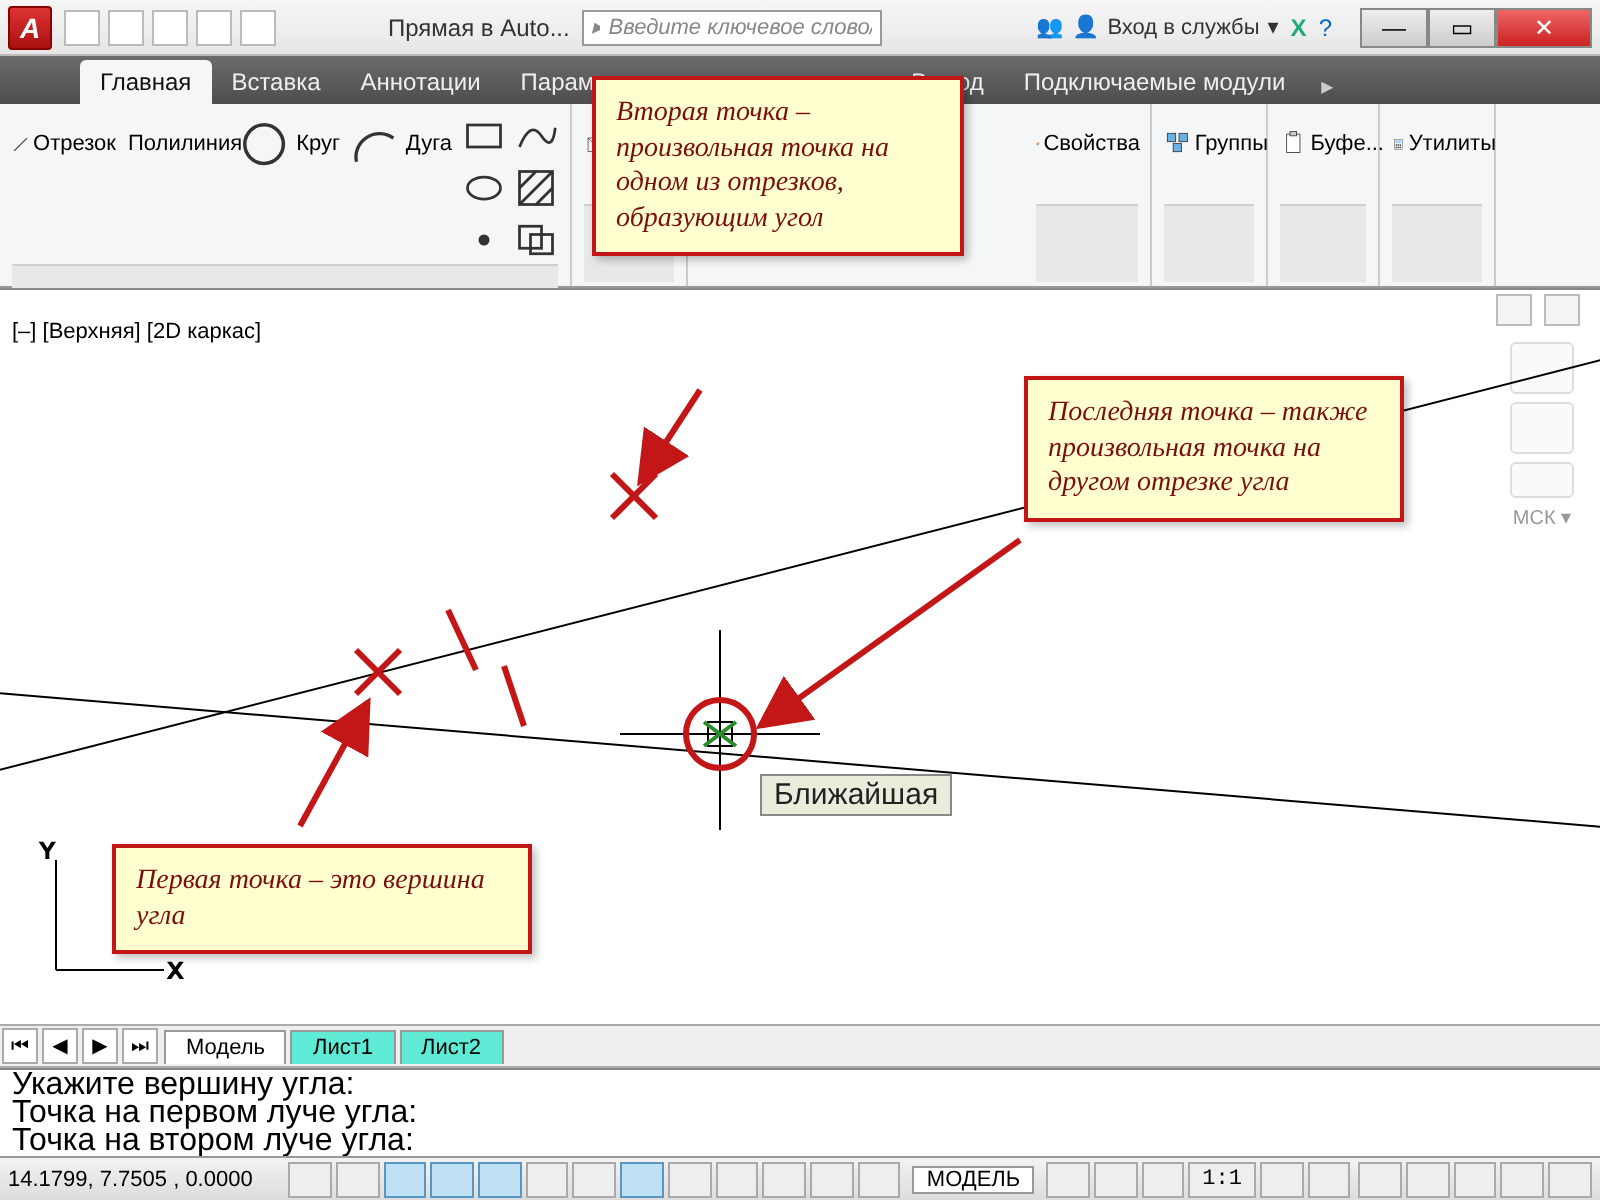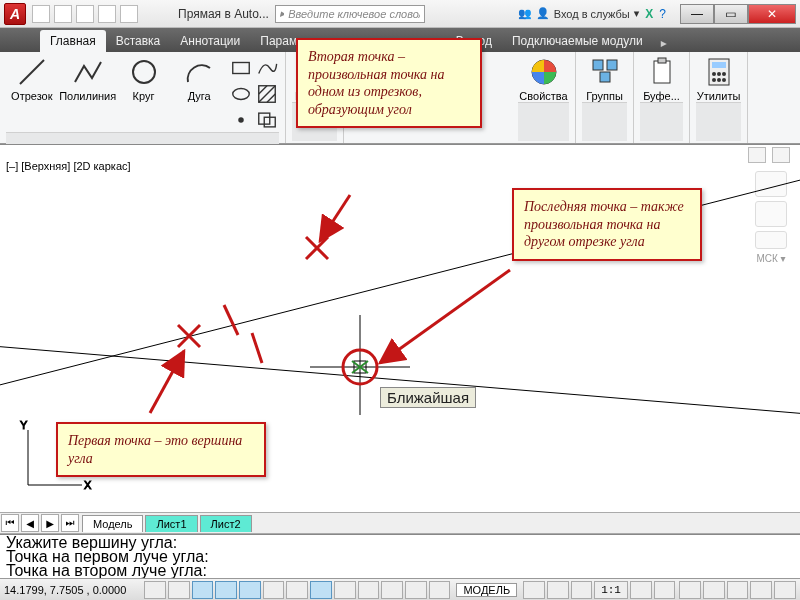--- a/index.html
+++ b/index.html
@@ -4,41 +4,41 @@
 <style>
   * { box-sizing: border-box; margin: 0; padding: 0; font-family: "Segoe UI", Tahoma, sans-serif; }
   body { width: 800px; height: 600px; overflow: hidden; background: #fff; position: relative; }
 
   
   .titlebar { height: 28px; background: linear-gradient(#f7f7f7,#e6e6e6); border-bottom: 1px solid #bbb; display: flex; align-items: center; padding: 0 4px; font-size: 12px; }
   .app-icon { width: 22px; height: 22px; background: linear-gradient(#d33,#a11); border:1px solid #800; border-radius: 2px; display:flex; align-items:center; justify-content:center; color:#fff; font-weight:bold; font-size:14px; font-style:italic; margin-right:6px;}
   .qat { display:flex; gap:4px; align-items:center; }
   .qat svg, .qat .q { width:18px; height:18px; }
   .qat .q { background:#fff; border:1px solid #bbb; }
-  .title-text { margin-left:40px; color:#333; }
+  .title-text { margin-left:56px; color:#333; }
   .search-box { margin-left:6px; width:150px; height:18px; border:1px solid #999; background:#fff; display:flex; align-items:center; padding:0 4px; }
   .search-box span { color:#888; font-style:italic; font-size:11px; white-space:nowrap; overflow:hidden; }
   .title-right { margin-left:auto; display:flex; gap:6px; align-items:center; }
   .signin { color:#333; font-size:11px; display:flex; align-items:center; gap:4px;}
   .winbtns { display:flex; margin-left:8px; }
   .winbtn { width:34px; height:20px; background:linear-gradient(#eee,#ccc); border:1px solid #888; display:flex; align-items:center; justify-content:center; font-size:12px; }
   .winbtn.close { background:linear-gradient(#e66,#c22); color:#fff; width:48px; }
 
   
   .tabstrip { height:24px; background:linear-gradient(#6b6b6b,#4d4d4d); display:flex; align-items:flex-end; padding-left:40px; font-size:12px; }
   .tab { padding:4px 10px; color:#eee; cursor:default; border-top-left-radius:3px; border-top-right-radius:3px;}
   .tab.active { background:#f5f6f7; color:#111; }
   .tabstrip .more { color:#ccc; margin-left:4px; padding:2px 4px; }
 
   
   .ribbon { height:92px; background:#f5f6f7; border-bottom:1px solid #999; display:flex; }
   .panel { border-right:1px solid #ccc; padding:4px 6px 2px 6px; display:flex; flex-direction:column; justify-content:space-between; }
   .panel-body { display:flex; align-items:flex-start; gap:4px; }
   .panel-title { text-align:center; font-size:11px; color:#333; background:#e7e8e9; border-top:1px solid #d0d0d0; padding:13px 0; }
-  .big { display:flex; flex-direction:column; align-items:center; width:52px; font-size:11px; gap:2px; }
+  .big { display:flex; flex-direction:row; align-items:center; width:52px; font-size:11px; gap:2px; }
   .big .ic { width:32px; height:32px; display:flex; align-items:center; justify-content:center; }
   .smallgrid { display:grid; grid-template-columns:24px 24px; grid-auto-rows:24px; gap:2px; }
   .smallgrid .c, .smallcol .c { width:24px; height:24px; border:1px solid transparent; display:flex; align-items:center; justify-content:center; }
 
   
   .workspace { position:absolute; top:144px; left:0; right:0; bottom:90px; background:#fff; border-top:1px solid #888; }
   .view-label { position:absolute; top:15px; left:6px; font-size:11px; color:#000;  }
   .viewcube { position:absolute; top:2px; right:10px; display:flex; gap:6px; }
   .viewcube .vb { width:18px; height:16px; border:1px solid #bbb; background:#f4f4f4; }
   .navpanel { position:absolute; top:26px; right:10px; width:38px; display:flex; flex-direction:column; gap:4px; align-items:center; }

